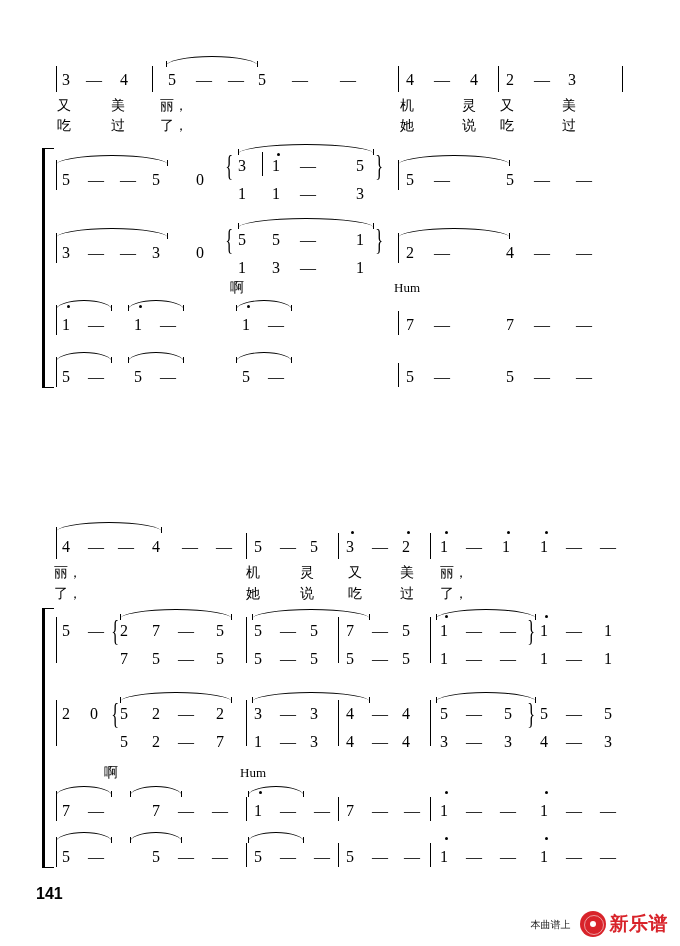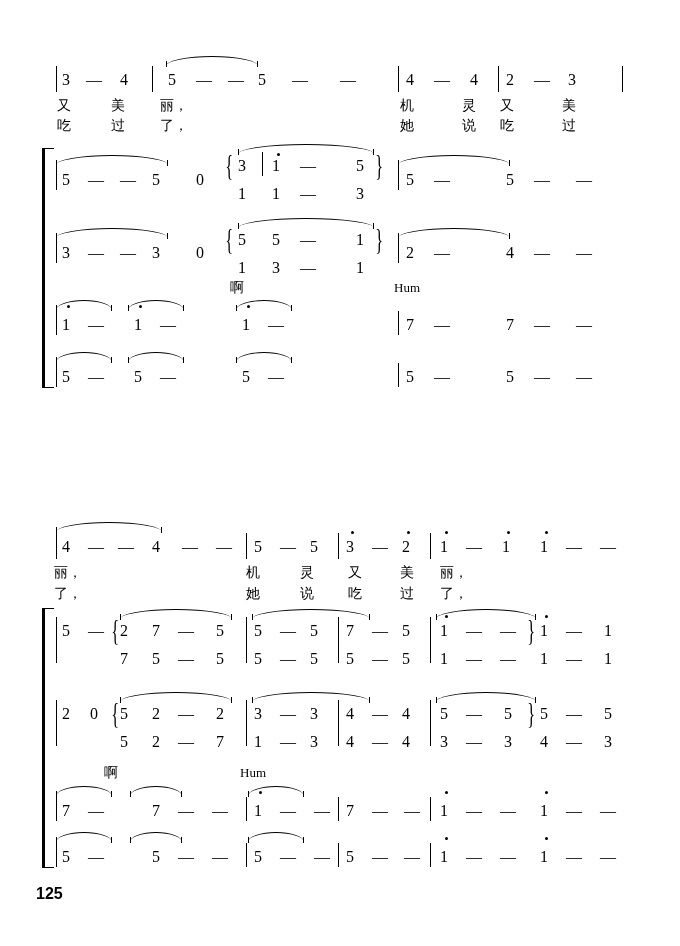--- a/index.html
+++ b/index.html
@@ -510,16 +510,23 @@
     <div class="dot-above" style="left:445px; top:837px;"></div>
     <div class="a num" style="left:440px; top:849px;">1</div>
     <div class="a dash" style="left:466px; top:849px;">—</div>
     <div class="a dash" style="left:500px; top:849px;">—</div>
     <div class="dot-above" style="left:545px; top:837px;"></div>
     <div class="a num" style="left:540px; top:849px;">1</div>
     <div class="a dash" style="left:566px; top:849px;">—</div>
     <div class="a dash" style="left:600px; top:849px;">—</div>
   </div>
 
-  <div class="pagenum">125</div>
-
+  <div class="pagenum">141</div>
+
+  <div class="watermark">
+    <div class="wm-text-small">本曲谱上</div>
+    <div class="wm-badge">
+      <span class="wm-disc"></span>
+      <span class="wm-name">新乐谱</span>
+    </div>
+  </div>
 
 </div>
 
 </body></html>

